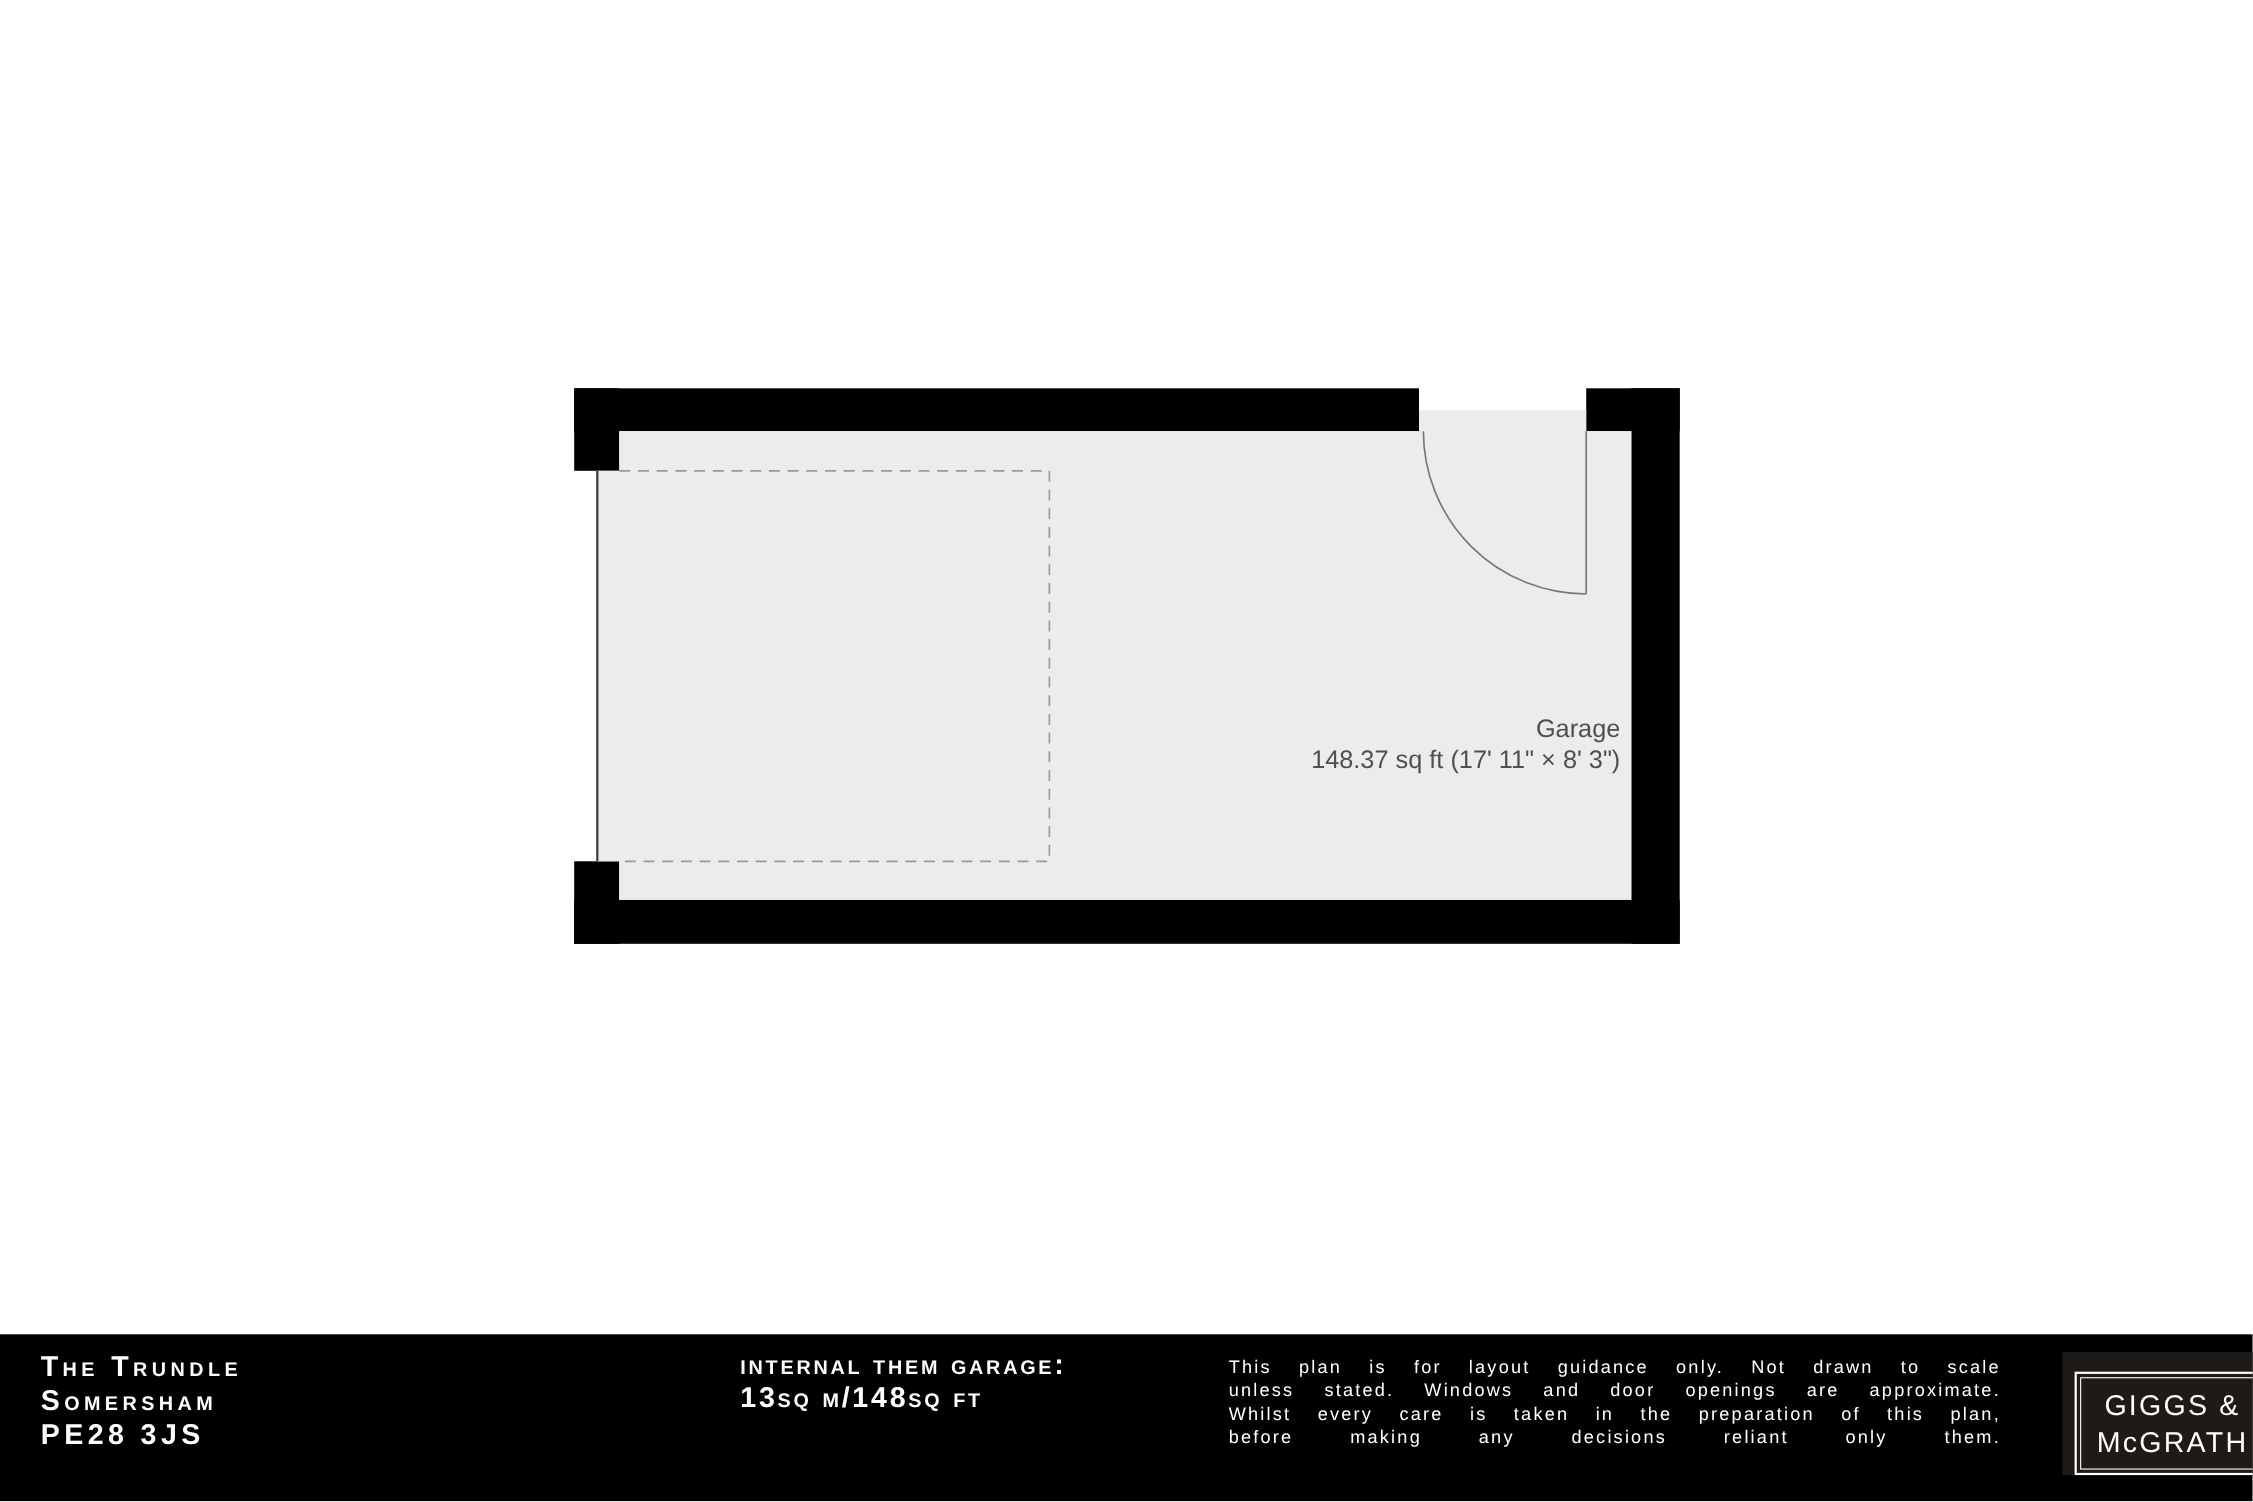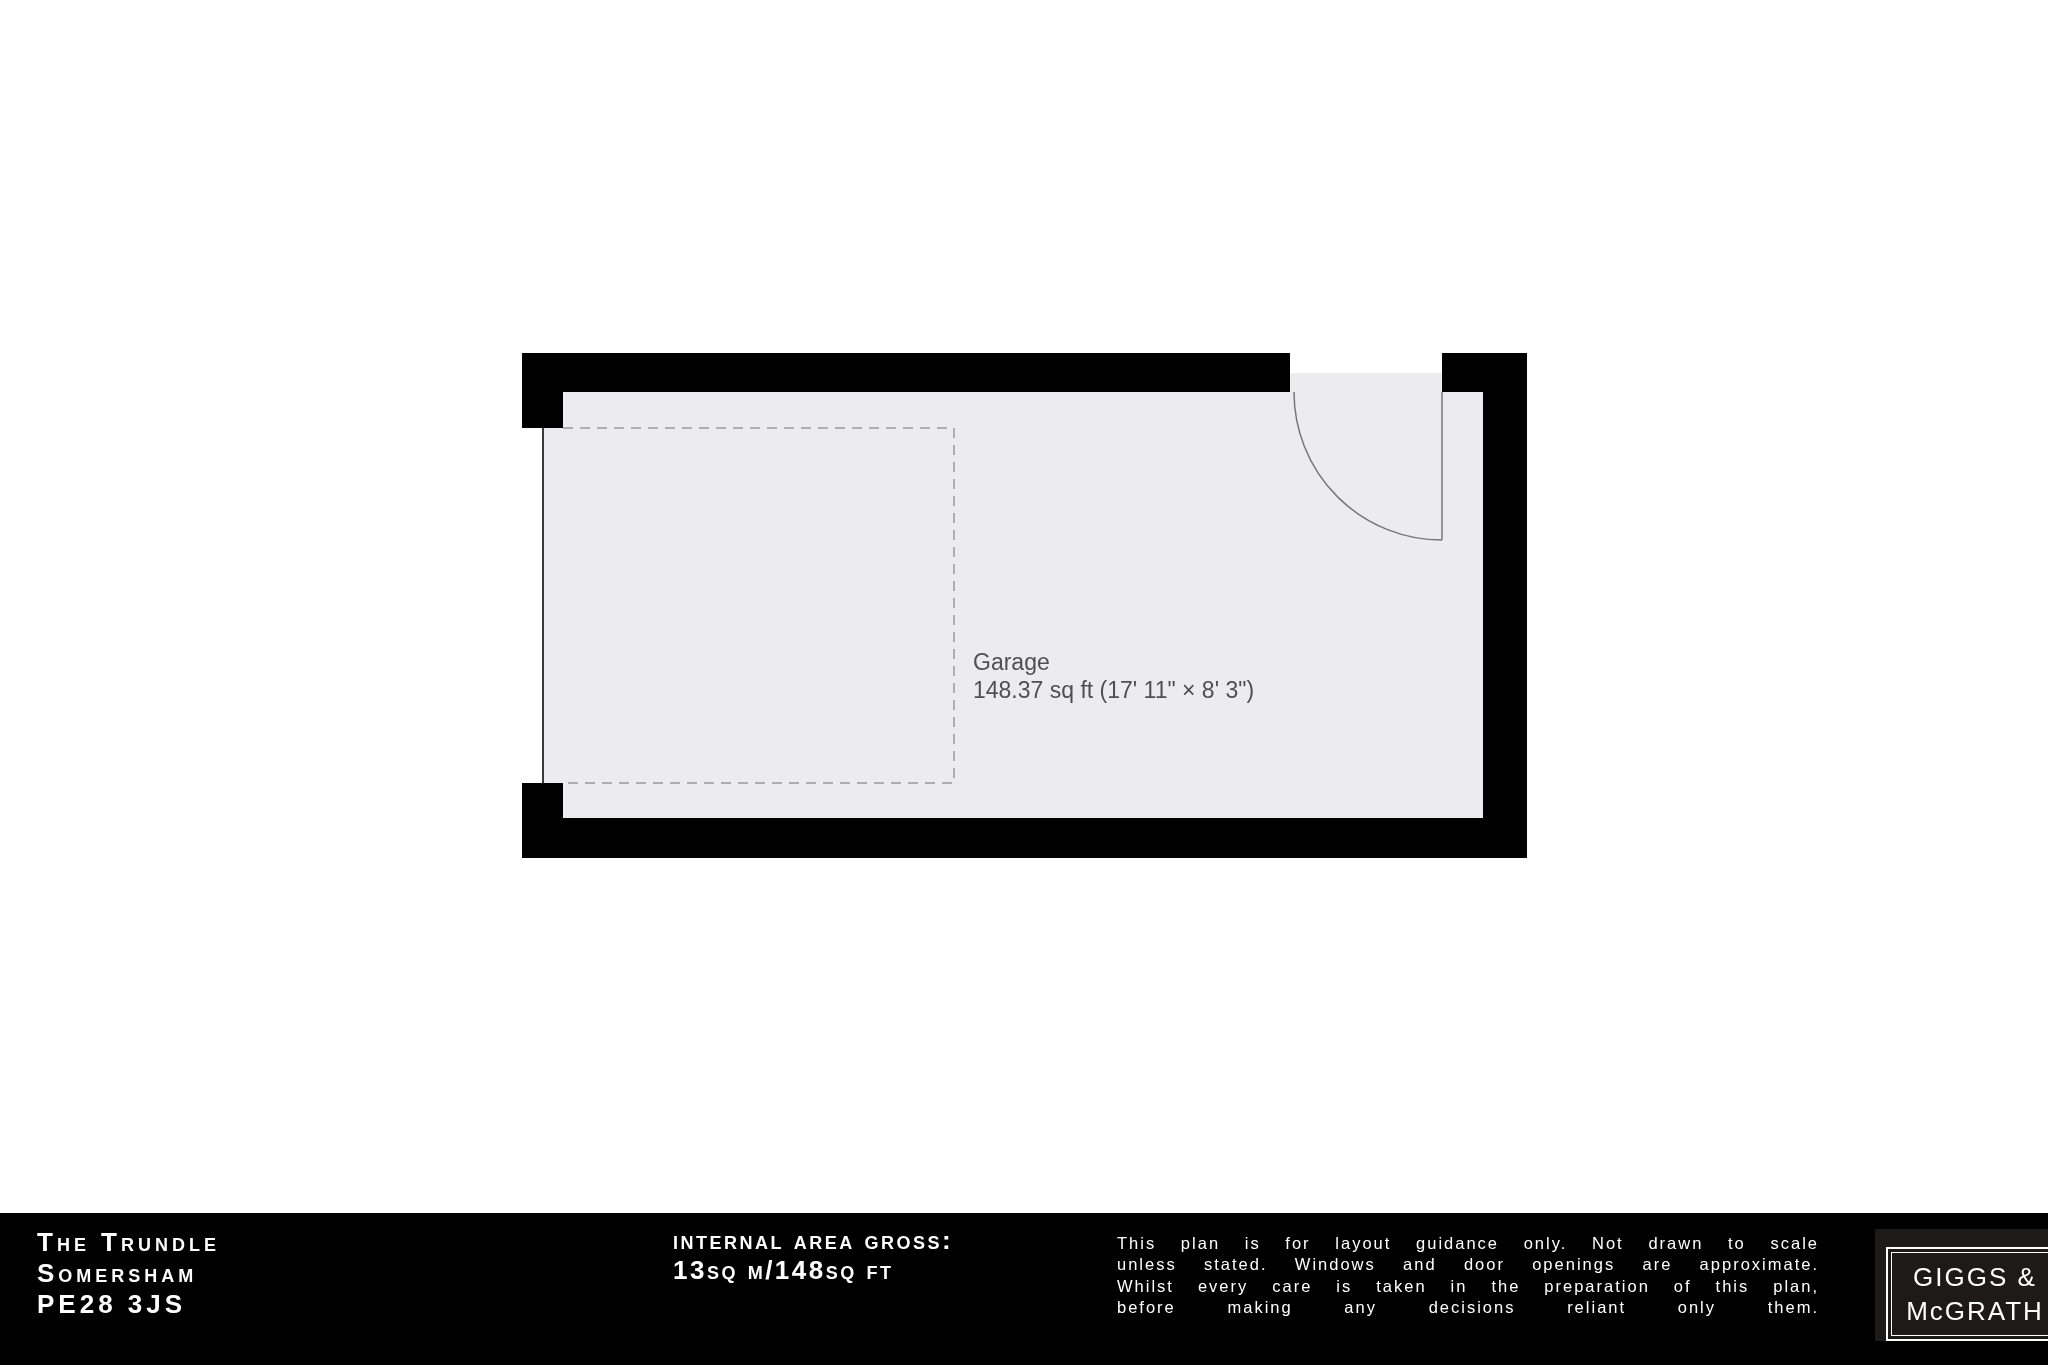--- a/index.html
+++ b/index.html
@@ -35,21 +35,21 @@
   .floor-doorway-left{ left: 21px;  top: 75px; width: 20px;  height: 355px; }
   .floor-doorway-top { left: 768px; top: 20px; width: 152px; height: 19px; }
 
   .plan-svg { position: absolute; left: 0; top: 0; width: 1005px; height: 505px; }
 
   .room-label {
     position: absolute;
     left: 451px; top: 648px;
     width: 500px;
     margin-left: -422px; 
-    text-align: left;
+    text-align: right;
     color: #4f4f4f;
     font-size: 23px;
     line-height: 28px;
   }
   
   .room-label { left: 451px; margin-left: 0; top: 295px; }
 
   
   .footer {
     position: absolute;
@@ -159,21 +159,21 @@
   <div class="footer">
 
     <div class="abs address-block">
       <div>The Trundle</div>
       <div>Somersham</div>
       <div>PE28 3JS</div>
     </div>
 
 
     <div class="abs area-block garage-area-block">
-      <div>internal area gross:</div>
+      <div>internal them garage:</div>
       <div>13sq m/148sq ft</div>
     </div>
 
     <div class="abs disclaimer-block">
       <div class="disclaimer-line">This plan is for layout guidance only. Not drawn to scale</div>
       <div class="disclaimer-line">unless stated. Windows and door openings are approximate.</div>
       <div class="disclaimer-line">Whilst every care is taken in the preparation of this plan,</div>
       <div class="disclaimer-line">before making any decisions reliant only them.</div>
     </div>
 

